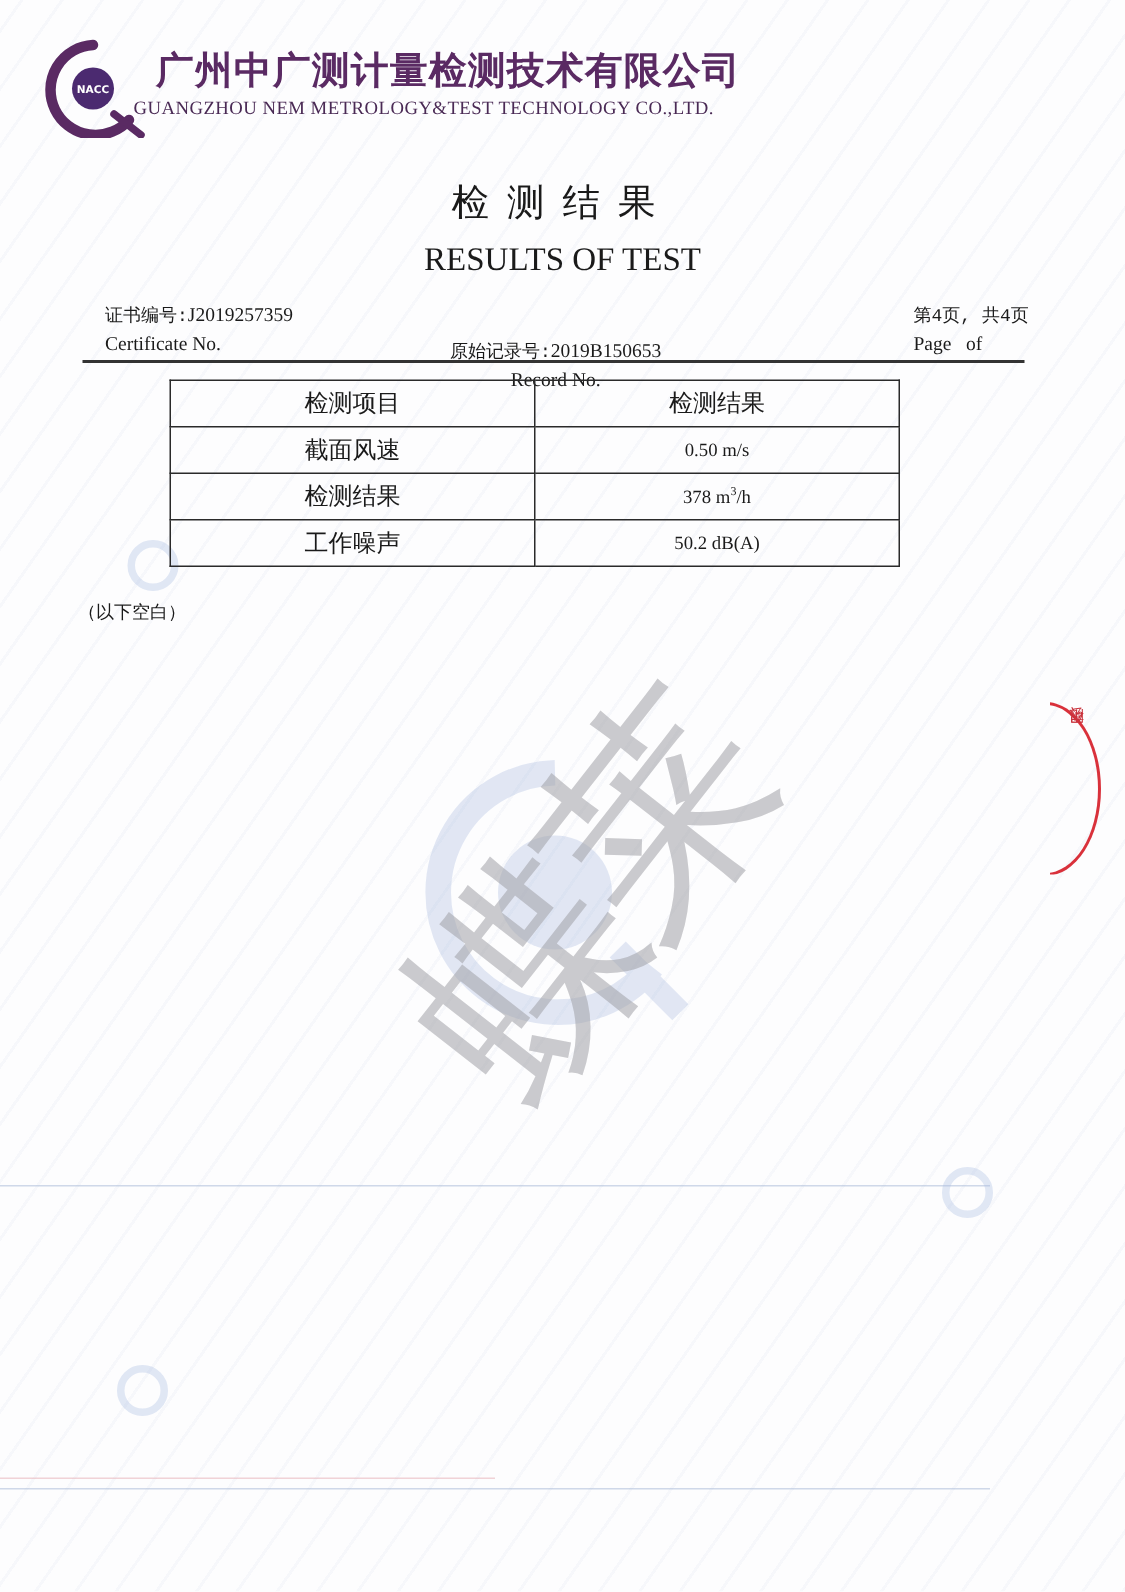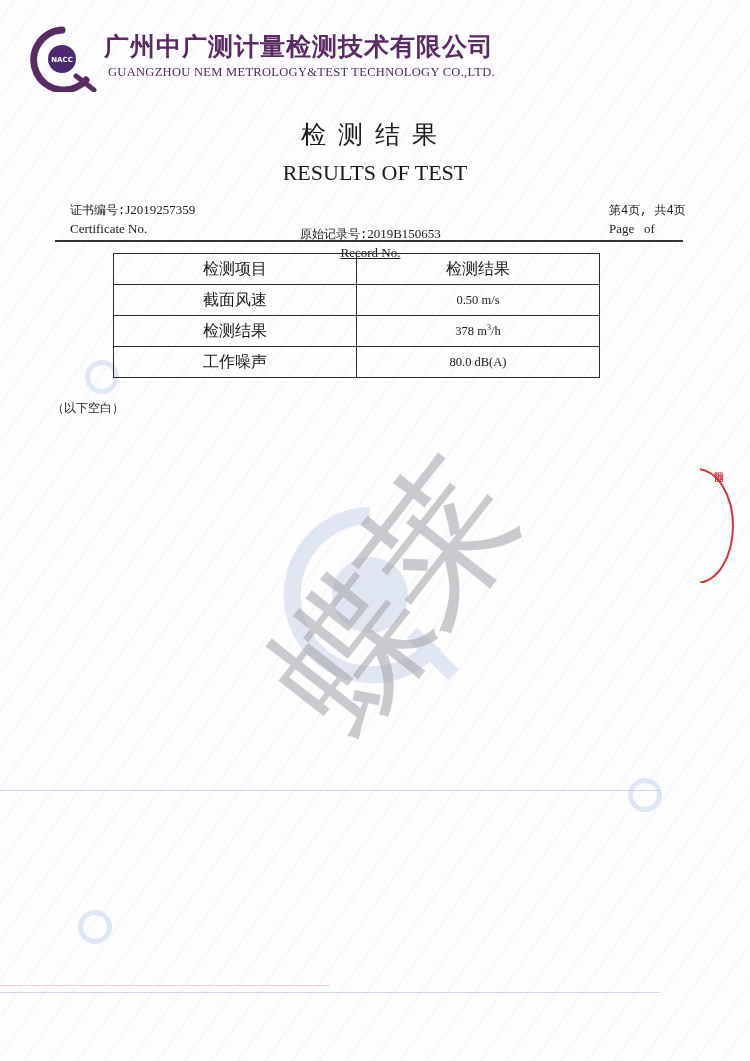--- a/index.html
+++ b/index.html
@@ -14,38 +14,38 @@
     background-image: repeating-linear-gradient(-55deg, rgba(190,200,225,0.10) 0px, rgba(190,200,225,0.10) 2px, transparent 2px, transparent 22px);
   }
   .header { position: absolute; left: 26px; top: 22px; width: 470px; height: 70px; }
   .logo { position: absolute; left: 2px; top: 4px; width: 72px; height: 66px; }
   .company-cn {
     position: absolute; left: 78px; top: 8px;
     font-family: Liberation Mono, monospace; font-weight: bold;
     font-size: 25px; color: #5a2a63; letter-spacing: 1px; white-space: nowrap;
   }
   .company-en {
-    position: absolute; left: 82px; top: 43px;
+    position: absolute; left: 63px; top: 43px;
     font-family: "Liberation Serif", serif; font-size: 12.5px; color: #4a2a55;
     letter-spacing: 0.3px; white-space: nowrap;
   }
   .title-cn {
     position: absolute; left: 0; width: 750px; top: 118px; text-align: center;
     font-family: "DejaVu Serif", serif; font-size: 25px; letter-spacing: 12px; color: #1a1a1a;
   }
   .title-en {
     position: absolute; left: 0; width: 750px; top: 148px; text-align: center;
     font-family: "Liberation Serif", serif; font-size: 22px; color: #1a1a1a; margin-top: 12px;
   }
   .meta { position: absolute; top: 201px; font-family: "Liberation Serif", serif; font-size: 13px; line-height: 17px; }
   .meta .cn { font-family: Liberation Mono, monospace; font-size: 12px; }
   .meta-cert { left: 70px; }
   .meta-record { left: 300px; text-align: center; margin-top: 24px; }
   .meta-page { left: 609px; }
-  .meta-record .en { display: block; text-align: center; text-decoration: underline; }
+  .meta-record .en { display: block; text-align: center; }
   .rule { position: absolute; left: 55px; width: 628px; top: 240px; height: 1.5px; background: #333; }
   table.results {
     position: absolute; left: 113px; top: 253px; width: 487px;
     border-collapse: collapse; font-size: 12.5px;
   }
   table.results td {
     border: 1.2px solid #2a2a2a; height: 30px; padding: 0; text-align: center;
     font-family: "Liberation Serif", serif; vertical-align: middle;
   }
   table.results td.cn { font-family: "DejaVu Serif", serif; font-size: 16px; }
@@ -127,21 +127,21 @@
   <tr>
     <td class="cn c1">截面风速</td>
     <td>0.50 m/s</td>
   </tr>
   <tr>
     <td class="cn c1">检测结果</td>
     <td><span>378 m</span><sup style="font-size:8px;">3</sup><span>/h</span></td>
   </tr>
   <tr>
     <td class="cn c1">工作噪声</td>
-    <td>80.0 dB(A)</td>
+    <td>50.2 dB(A)</td>
   </tr>
 </tbody>
   </table>
 
 <div class="blank-note">（以下空白）</div>
 
 <div class="watermark">
   <svg class="wm-logo" viewBox="0 0 100 100">
     <path d="M50 8 A42 42 0 1 0 84 76" fill="none" stroke="#8fa6d6" stroke-width="9"></path>
     <path d="M72 70 L94 92" stroke="#8fa6d6" stroke-width="8"></path>

